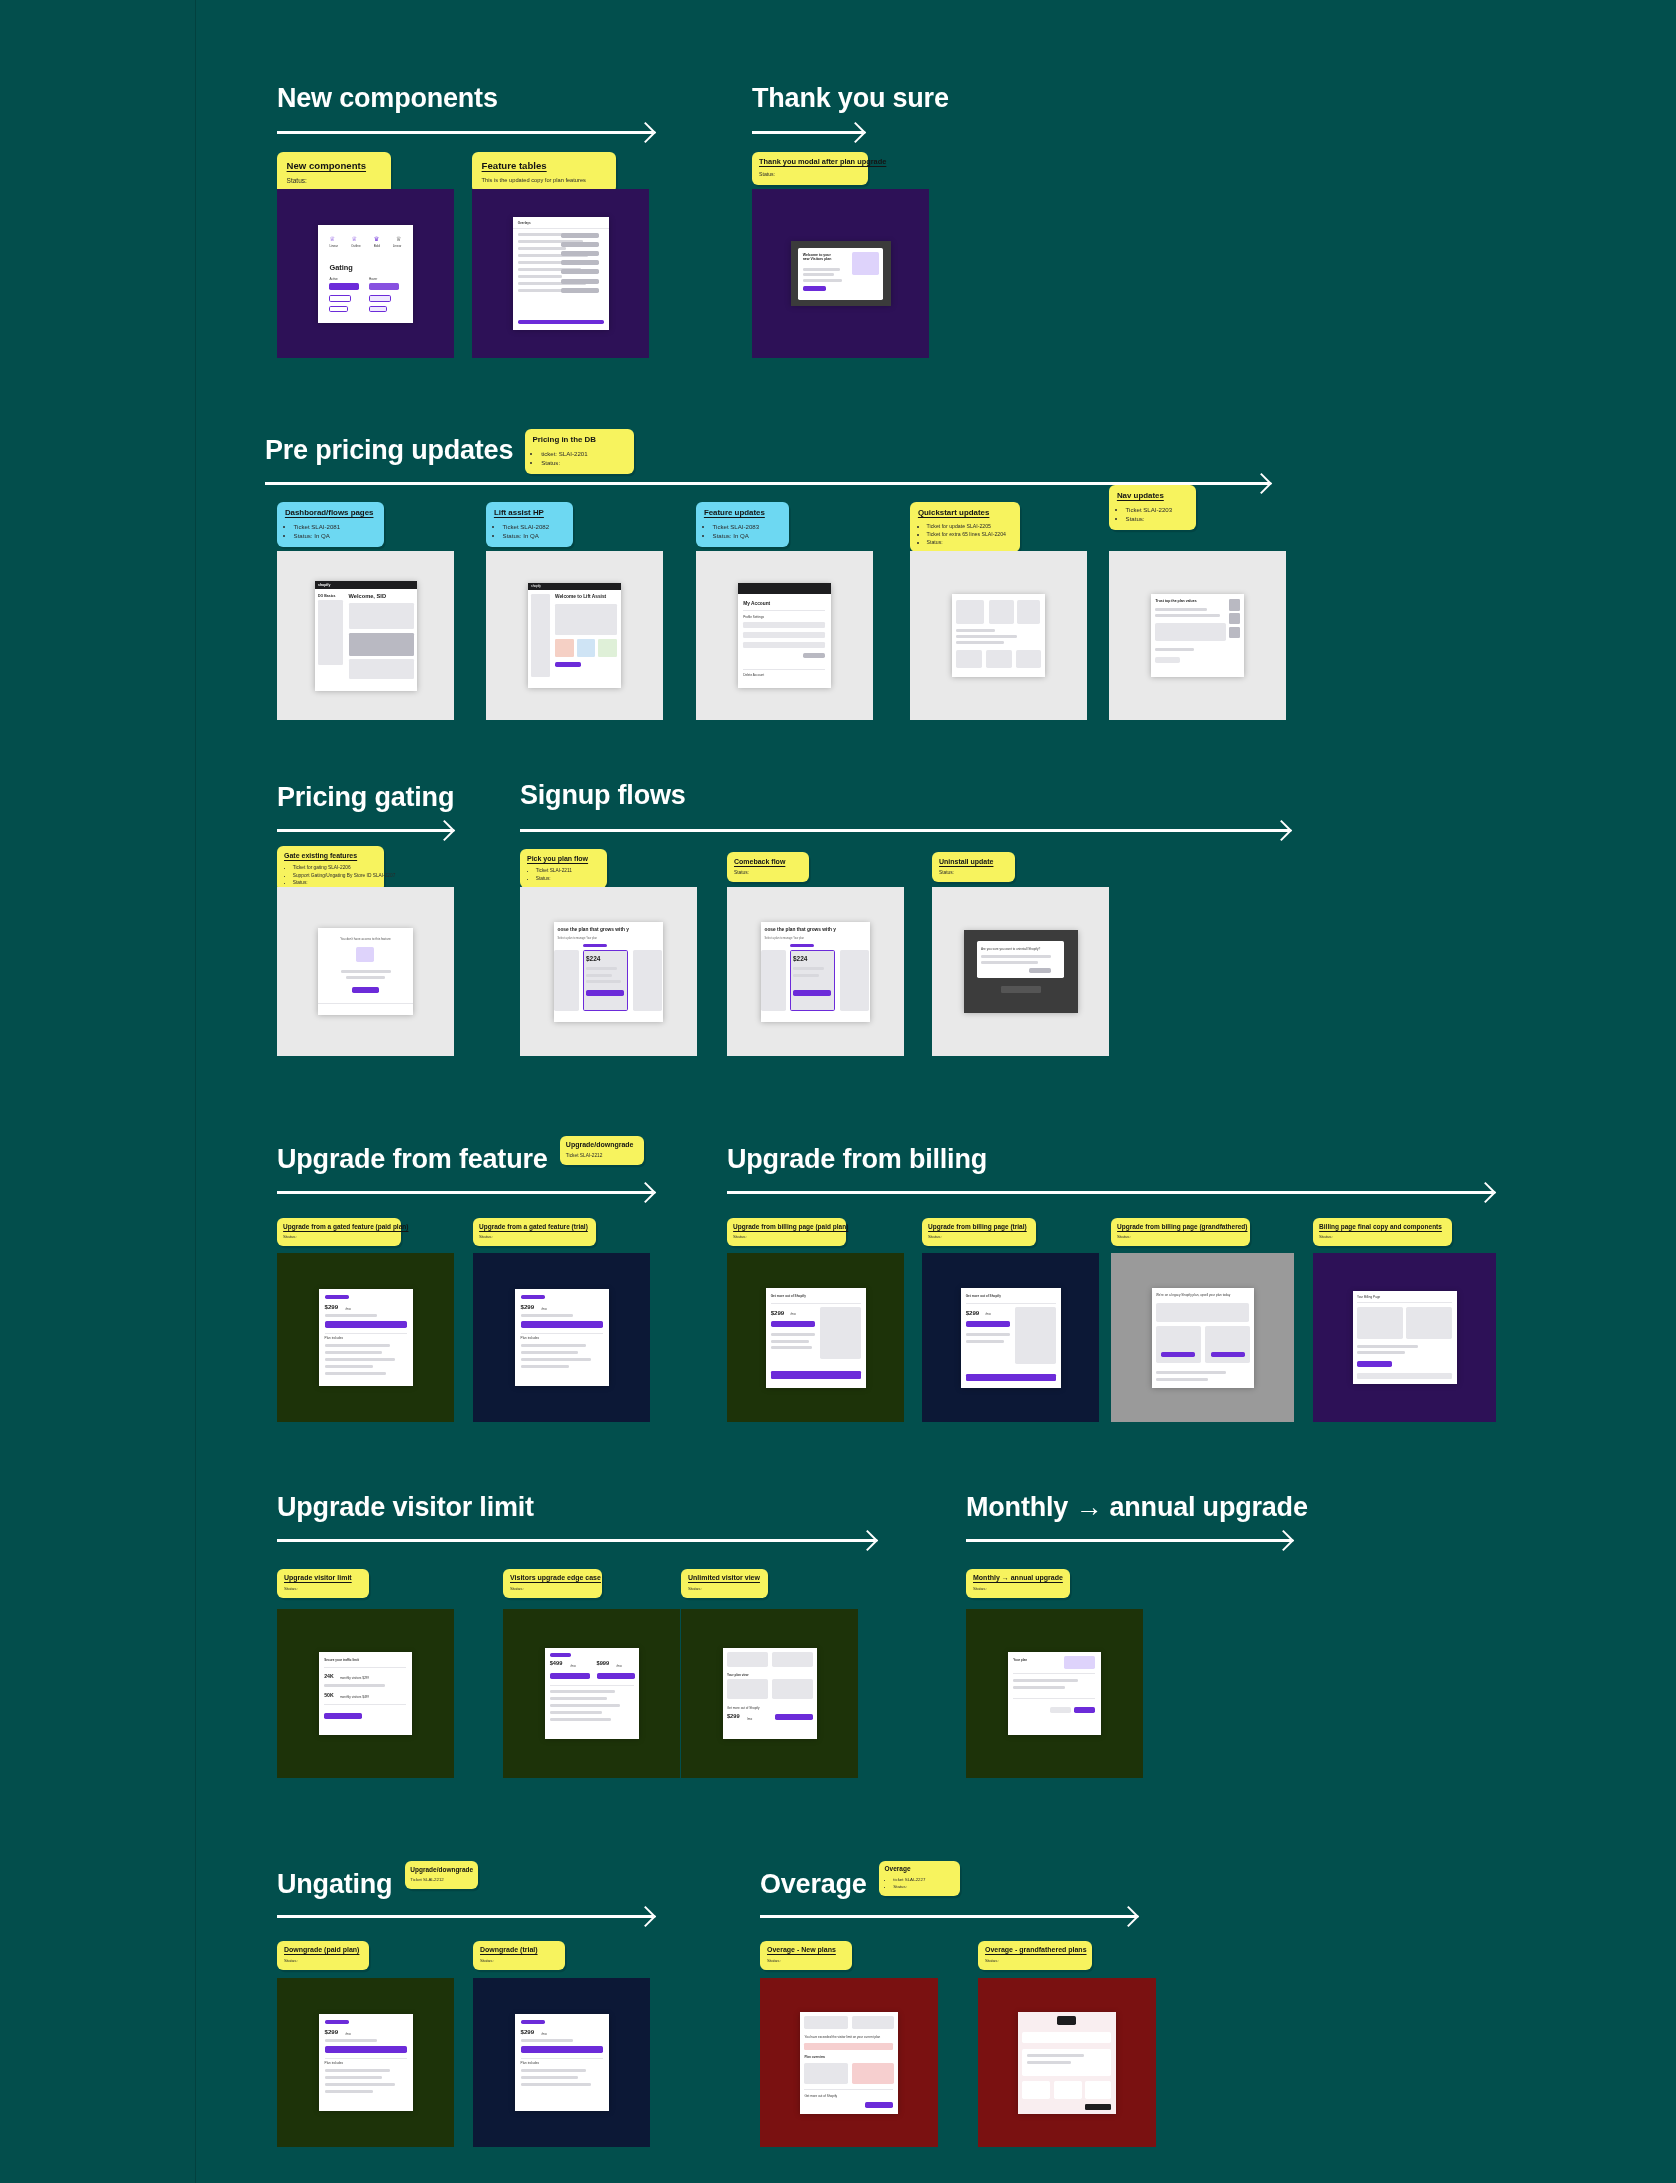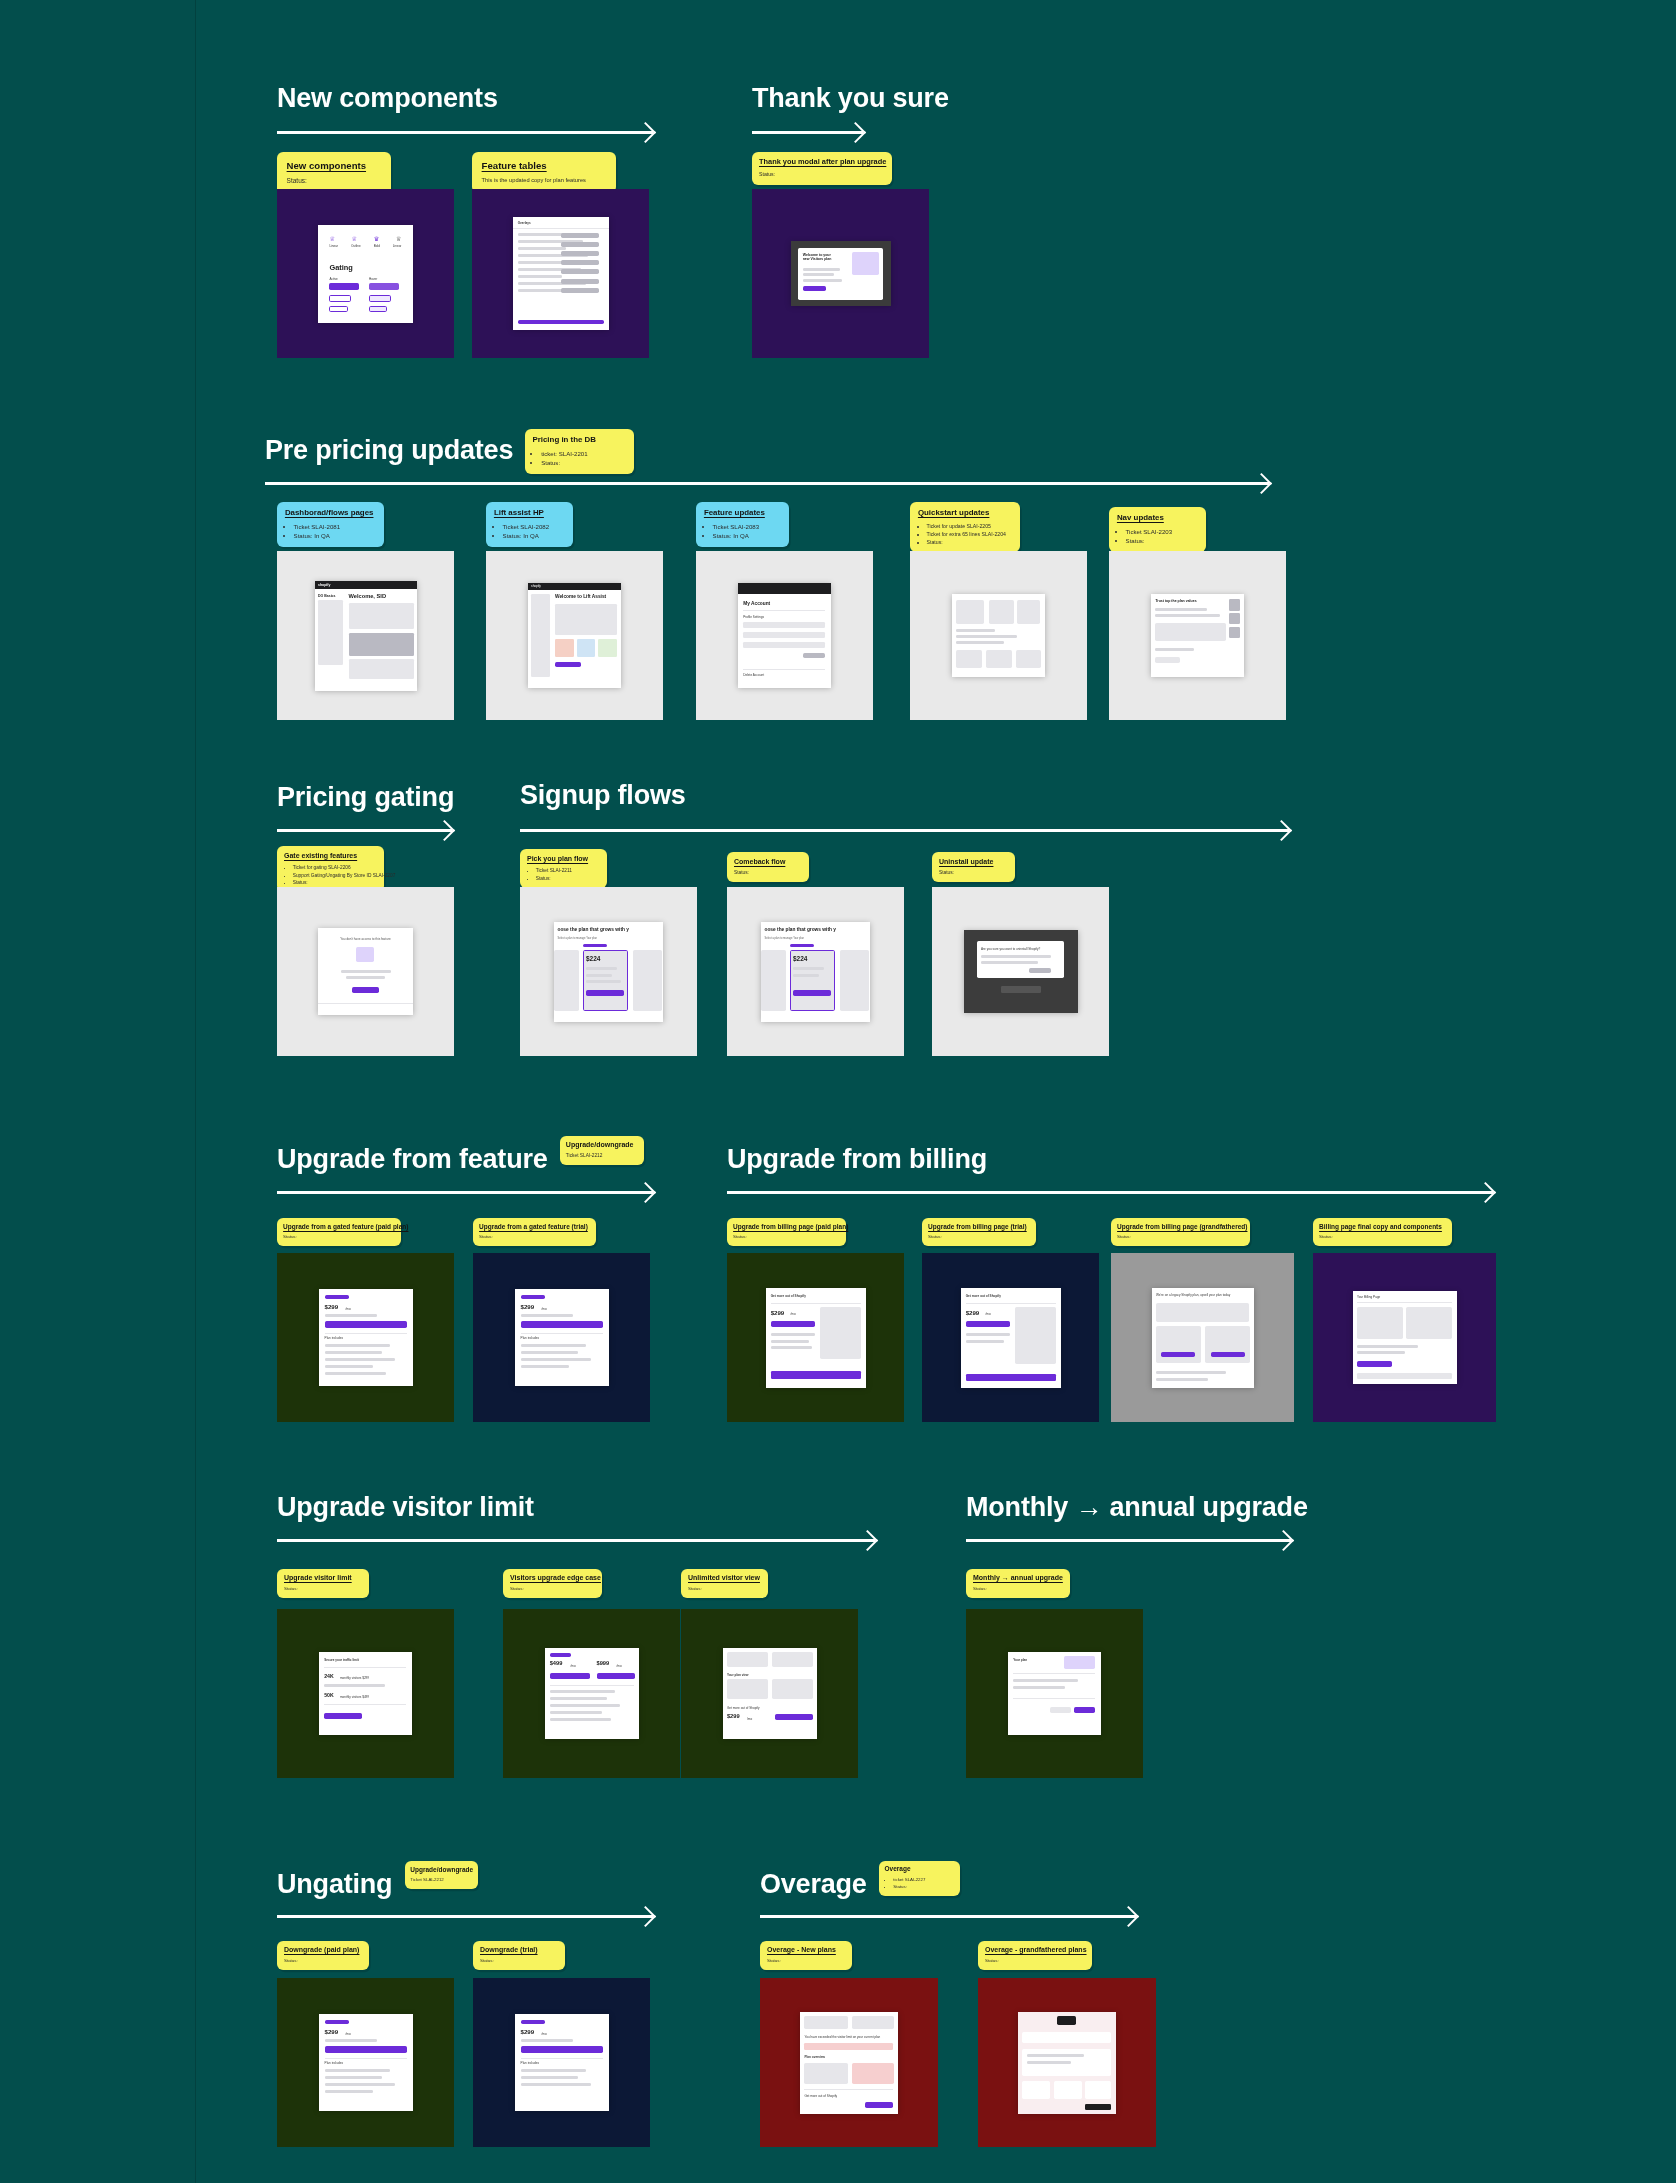--- a/index.html
+++ b/index.html
@@ -160,21 +160,21 @@
   </div>
 
   <div class="section" style="left:752px; top:85px;">
     <div class="sec-title">Thank you sure</div>
     <div class="arrow" style="left:0; top:39px; width:111px;">
       <div class="bar"></div>
         <div class="head"></div>
     </div>
   </div>
 
-  <div class="note yellow" style="left:752px; top:152px; width:140px; padding:6.1px 7px 7px;">
+  <div class="note yellow" style="left:752px; top:152px; width:116px; padding:6.1px 7px 7px;">
     <div class="note-title" style="font-size:7.4px;">Thank you modal after  plan upgrade</div>
     <div class="note-sub" style="font-size:5.2px; margin-top:3.9px;">Status:</div>
   </div>
 
   <div class="thumb" style="left:752px; top:189px; width:177px; height:169px; background:#2d1157;">
     <div class="inner" style="width:100px; height:65px; background:#3b3b3b; padding:4.4px;">
       <div class="mini" style="left:7.9px; top:7px; width:85px; height:52px; background:#fff; border-radius:1.7px;"></div>
       <div class="mini" style="left:12.2px; top:12.2px; font-size:3.5px; font-weight:700; color:#1a1a1a;">Welcome to your<br>new Visitors plan</div>
       <div class="mini lightpurple" style="left:61px; top:11.4px; width:27px; height:23px; border-radius:1.7px;"></div>
       <div class="mini bar-row" style="left:12.2px; top:27px; width:37px;"></div>
@@ -227,21 +227,21 @@
 
   <div class="note yellow" style="left:910px; top:502px; width:110px; padding:6.1px 7.9px;">
     <div class="note-title" style="font-size:7.9px;">Quickstart updates</div>
     <ul>
       <li style="font-size:5.2px;">Ticket for update SLAI-2205</li>
       <li style="font-size:5.2px;">Ticket for extra 65 lines SLAI-2204</li>
       <li style="font-size:5.2px;">Status:</li>
     </ul>
   </div>
 
-  <div class="note yellow" style="left:1109px; top:507px; width:97px; padding:6.1px 7.9px;">
+  <div class="note yellow" style="left:1109px; top:485px; width:87px; padding:6.1px 7.9px;">
     <div class="note-title" style="font-size:7.9px;">Nav updates</div>
     <ul>
       <li>Ticket SLAI-2203</li>
       <li>Status:</li>
     </ul>
   </div>
 
   <div class="thumb" style="left:277px; top:551px; width:177px; height:169px; background:#e9e9e9;">
     <div class="inner" style="width:102px; height:110px;">
       <div class="mini topbar" style="left:0; top:0; width:102px; height:8.7px;"></div>

